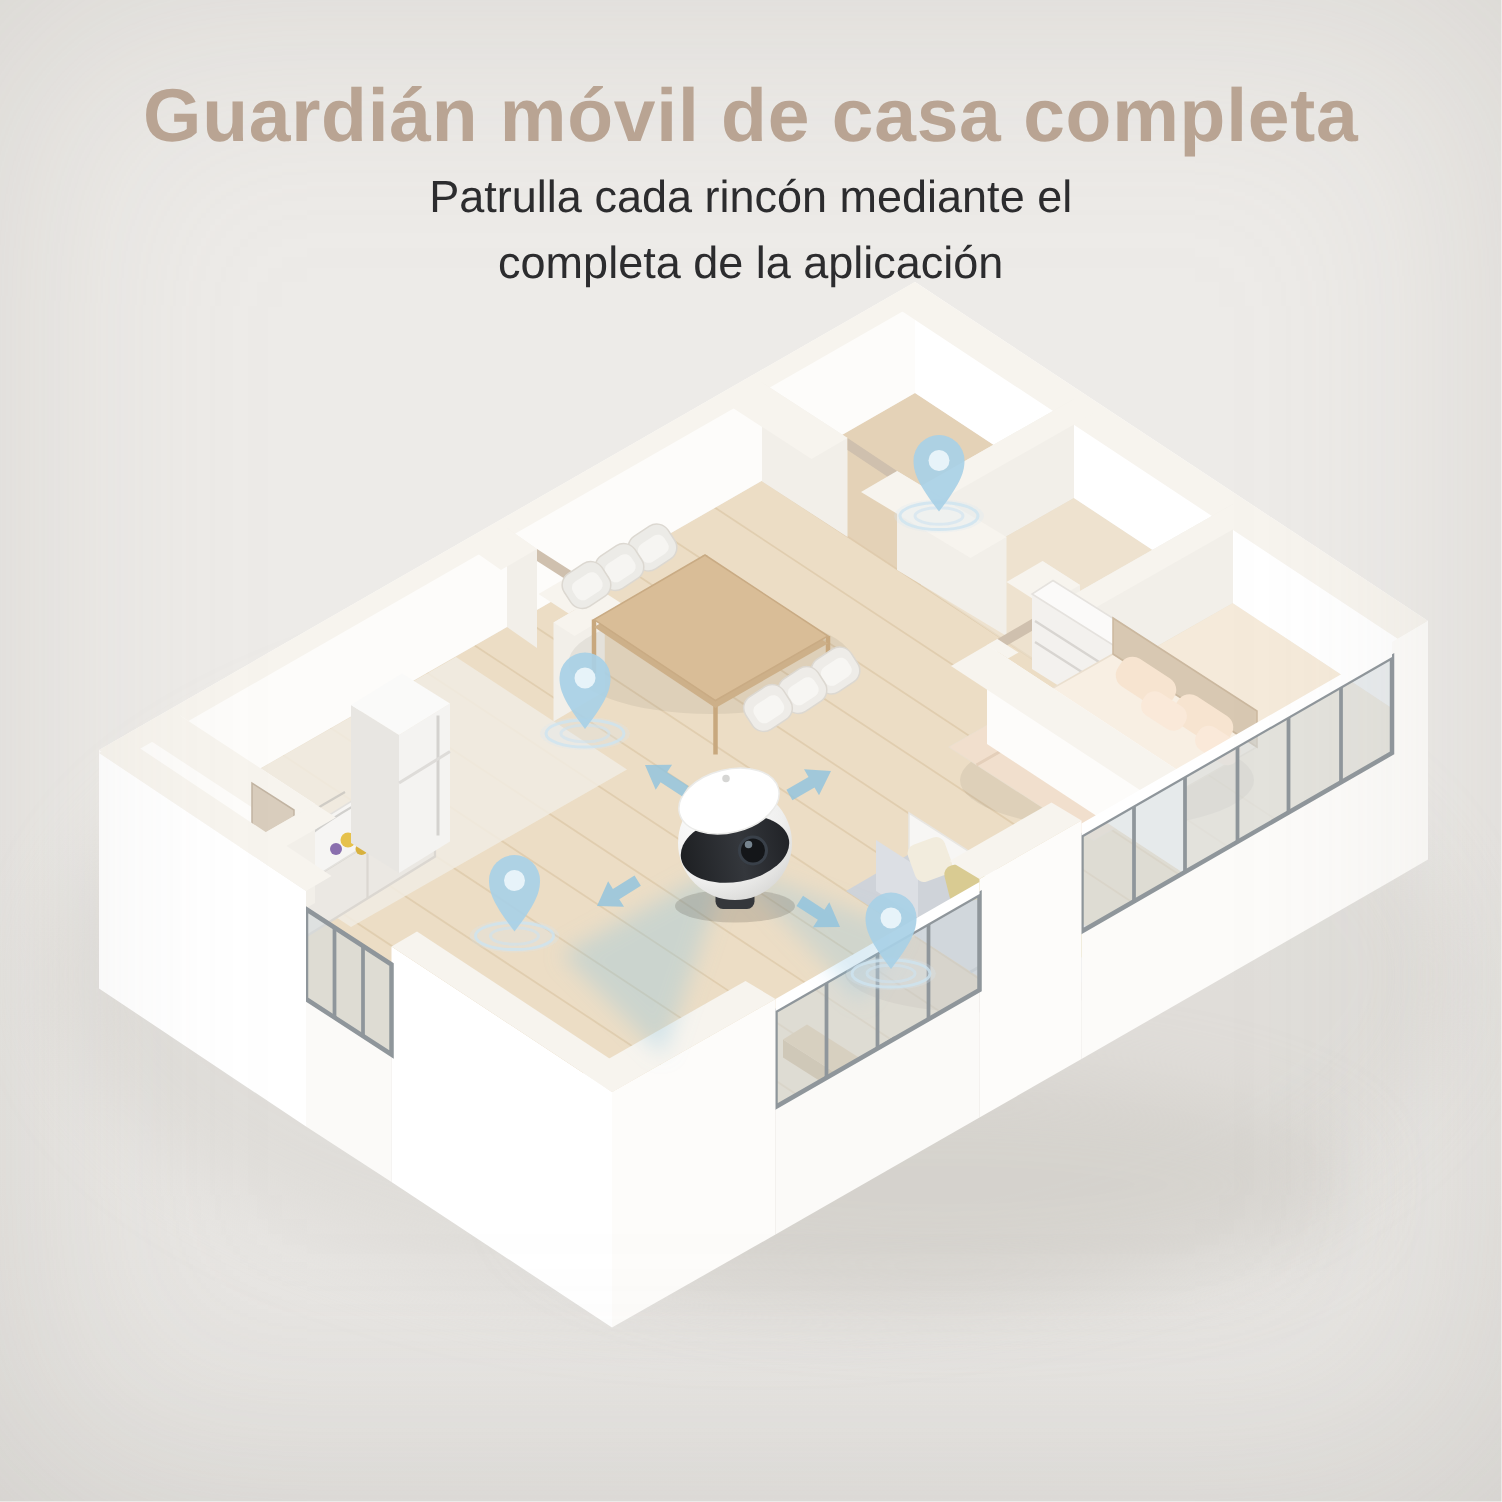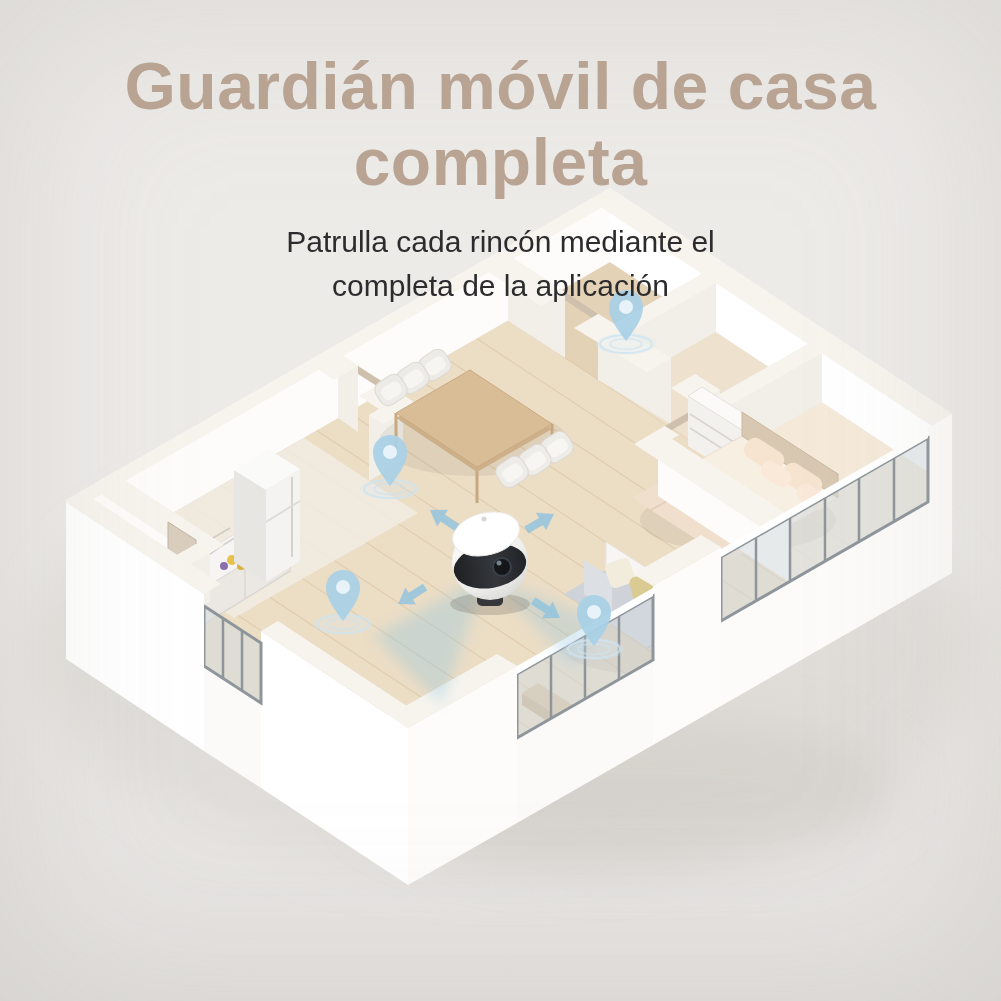--- a/index.html
+++ b/index.html
@@ -15,23 +15,23 @@
   *{box-sizing:border-box}
   html,body{margin:0;padding:0}
   body{
     width:1001px;height:1001px;overflow:hidden;position:relative;
     background:linear-gradient(180deg,var(--page-bg) 0%,var(--page-bg) 55%,var(--page-bg-bottom) 100%);
     font-family:"Liberation Sans",sans-serif;
   }
   .vignette{position:absolute;inset:0;pointer-events:none;
     box-shadow:inset 0 0 190px rgba(164,160,153,.28);}
   header{position:absolute;top:0;left:0;width:100%;text-align:center;z-index:5}
-  .title{margin:0;padding-top:48px;font-size:66px;font-weight:800;letter-spacing:.5px;
+  .title{margin:0;padding-top:48px;font-size:50px;font-weight:800;letter-spacing:.5px;
     color:var(--title);}
-  .subtitle{margin:20px auto 0;font-size:30px;font-weight:400;line-height:1.48;
+  .subtitle{margin:4px auto 0;font-size:30px;font-weight:400;line-height:1.48;
     color:var(--subtitle);}
   .scene{position:absolute;top:0;left:0}
   .wallA{fill:var(--wall-white)} .wallB{fill:var(--wall-shade)}
   .wallT{fill:var(--wall-top)} .wallL{fill:var(--wall-lit)}
   .glass{fill:var(--glass);opacity:.55}
   .frame{fill:none;stroke:var(--glass-frame);stroke-width:3}
   .mullion{stroke:var(--glass-frame);stroke-width:2.5}
   .plank{stroke:var(--plank-line);stroke-width:1.2;opacity:.55}
   .coneB{fill:var(--accent-blue)}
   .arrowB{fill:var(--accent-blue);opacity:.8}

